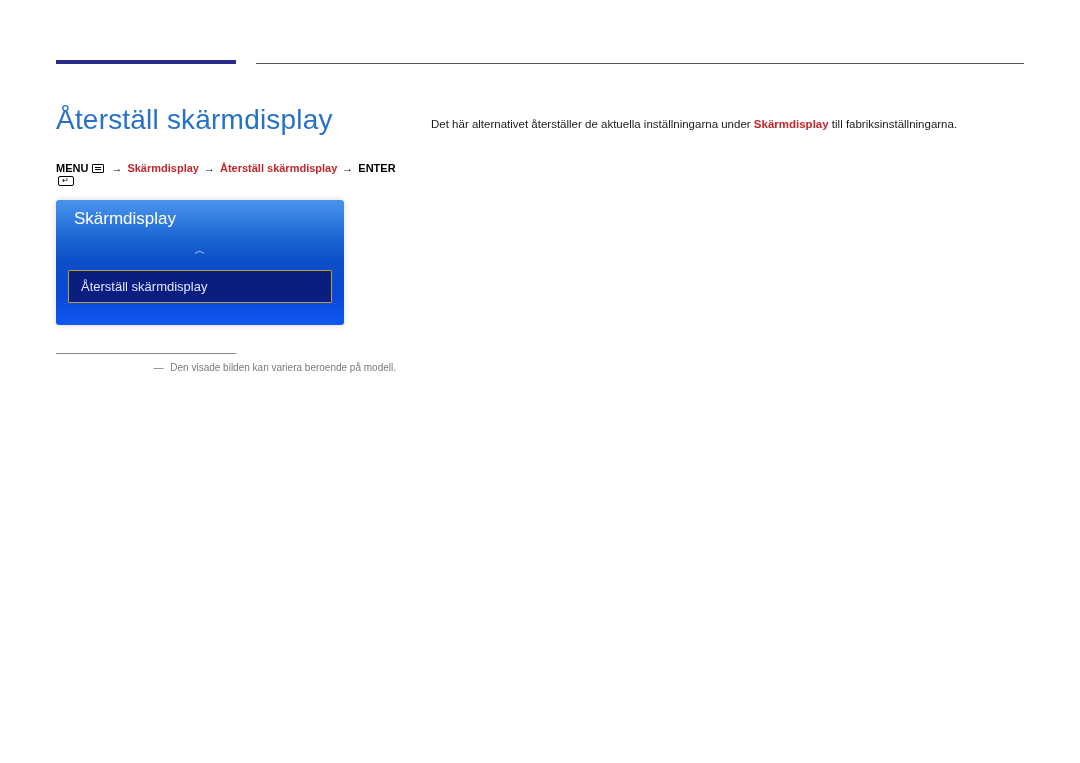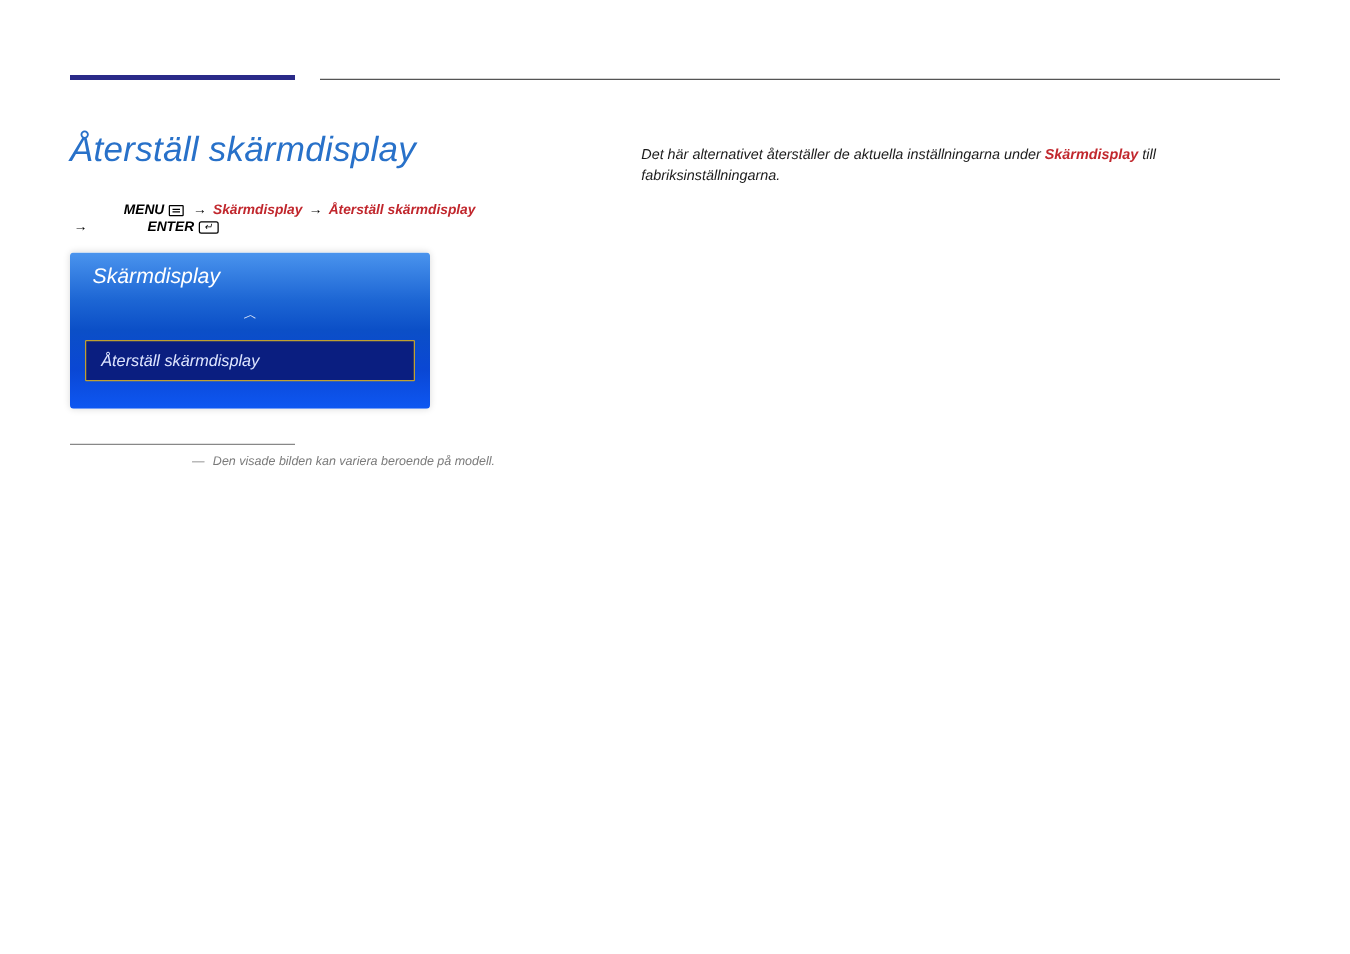--- a/index.html
+++ b/index.html
@@ -33,22 +33,21 @@
     .thin-rule {
       position: absolute;
       top: 3px;
       left: 200px;
       right: 0;
       height: 1px;
       background: #555;
     }
     .two-col {
       display: flex;
-      gap: 72px;
-      font-style: italic;
+      gap: 35px;
     }
     .left-col {
       width: 340px;
       flex-shrink: 0;
     }
     .right-col {
       flex: 1;
       padding-top: 24px;
     }
     .page-title {
@@ -63,21 +62,20 @@
       font-size: 11px;
       color: #000;
       margin-bottom: 14px;
       display: flex;
       align-items: center;
       flex-wrap: wrap;
       gap: 2px;
     }
     .breadcrumb .bold {
       font-weight: bold;
-      margin-left: 43px;
     }
     .breadcrumb .red {
       color: #c1272d;
       font-weight: bold;
     }
     .breadcrumb .arrow {
       margin: 0 3px;
     }
     .menu-icon {
       display: inline-block;
@@ -169,21 +167,20 @@
       color: #7a7a7a;
       text-align: right;
     }
     .footnote .dash {
       margin-right: 4px;
     }
     .description {
       font-size: 11.5px;
       color: #1a1a1a;
       line-height: 1.5;
-      margin-left: 45px;
     }
     .description .highlight {
       color: #c1272d;
       font-weight: bold;
     }
   </style>
 </head>
 <body>
 
 <div class="content-wrapper">

